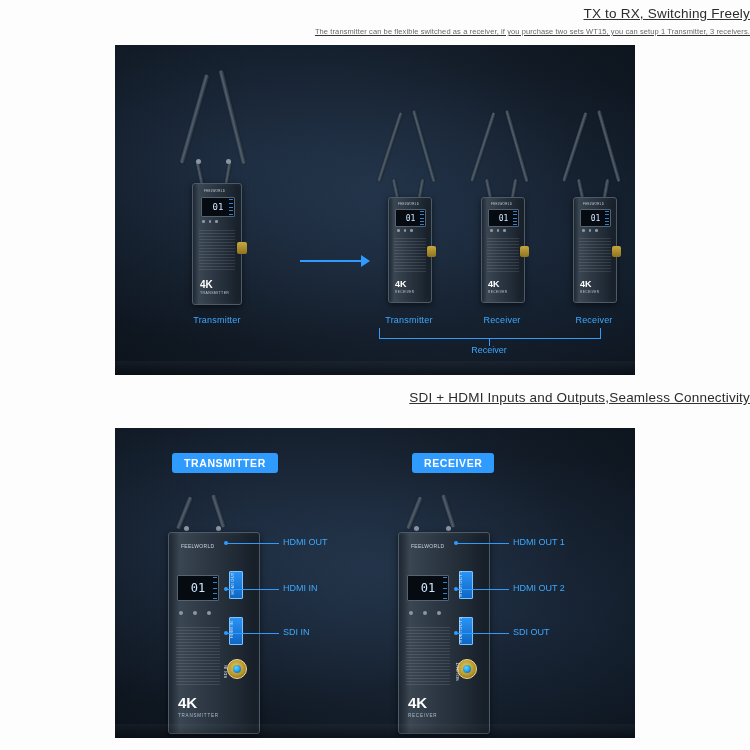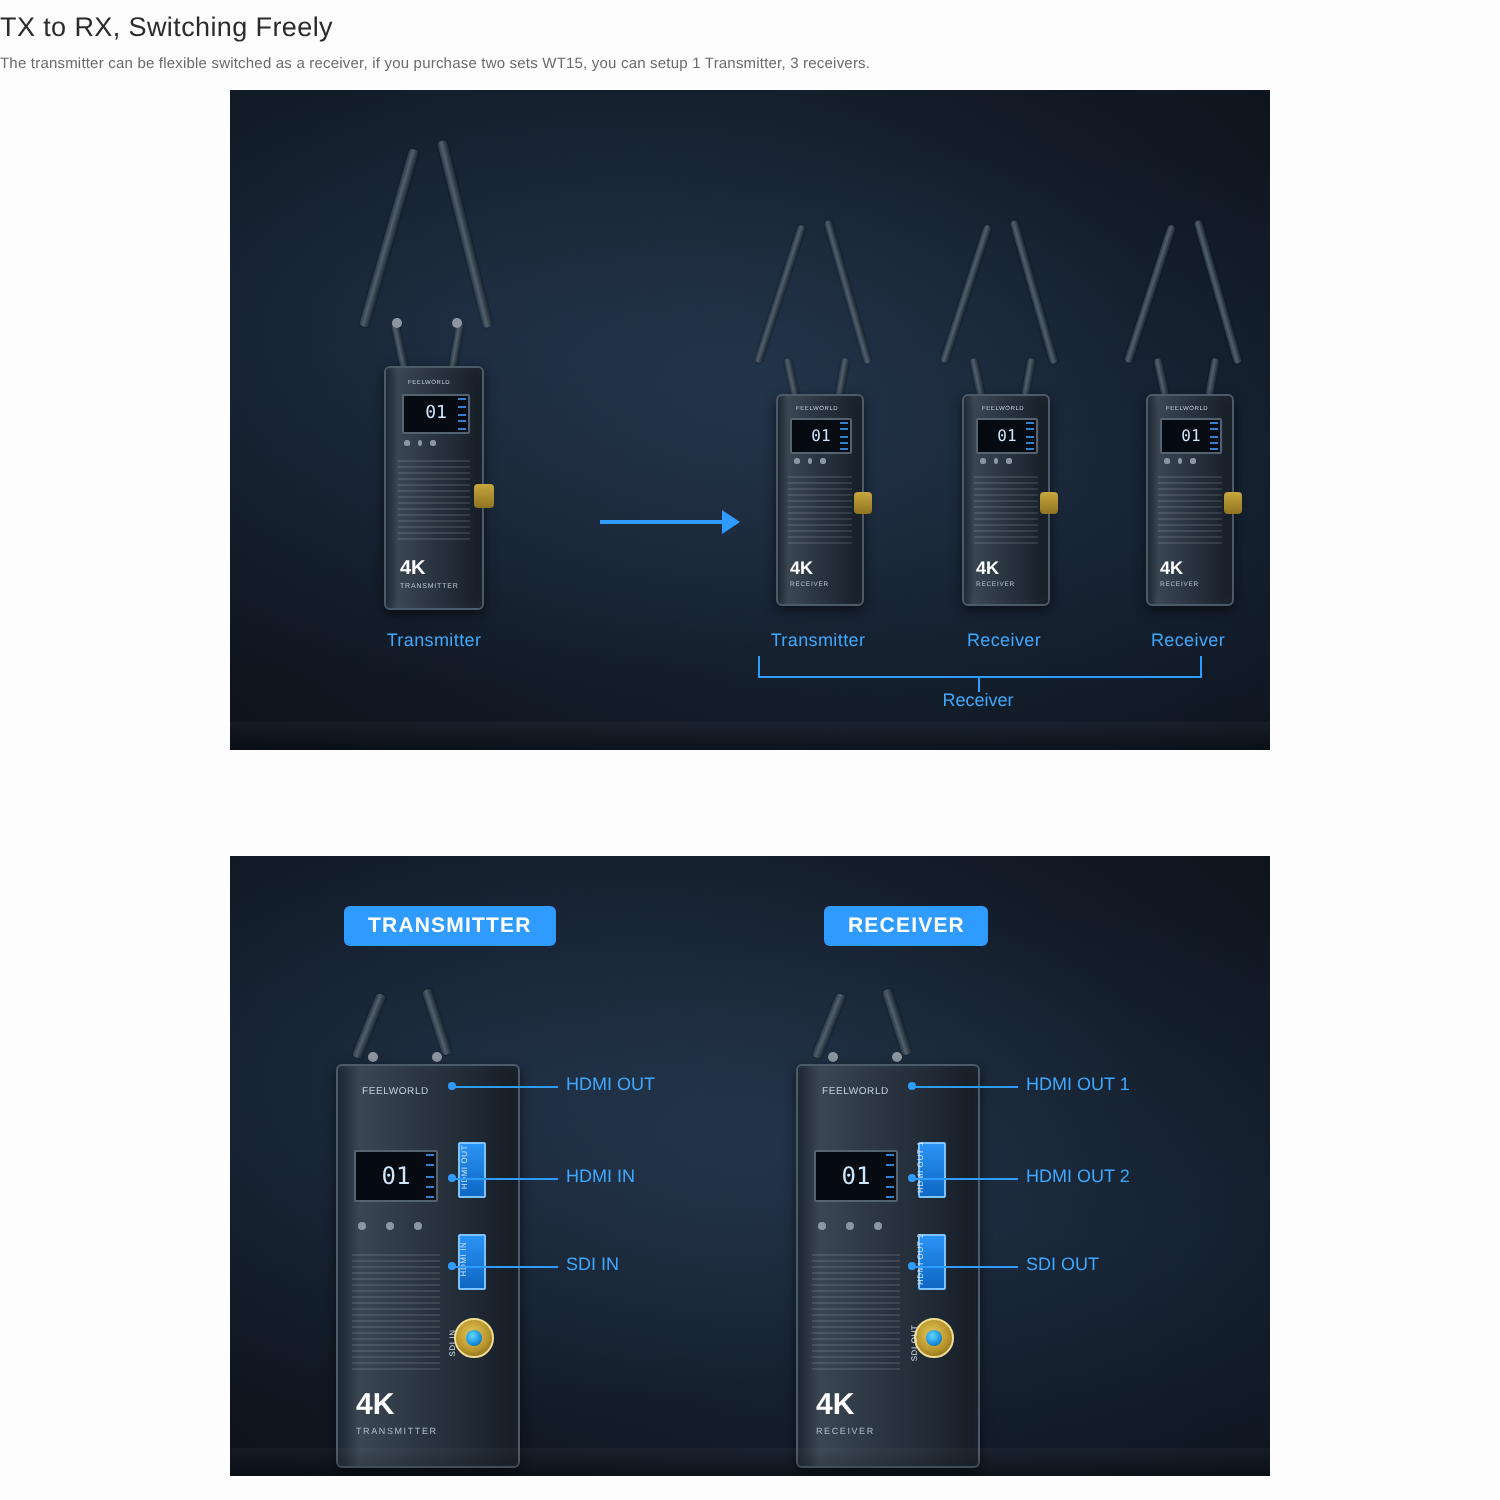--- a/index.html
+++ b/index.html
@@ -16,21 +16,22 @@
   }
   .page {
     position: relative;
     width: 750px;
     height: 750px;
     background: #fdfdfd;
   }
 
   
   .section-head {
-    text-align: left;
+    text-align: right;
+    text-decoration: underline;
   }
   .sec-title {
     font-size: 13.5px;
     color: #2b2b2b;
     font-weight: 400;
     letter-spacing: .2px;
   }
   .sec-sub {
     font-size: 7.5px;
     color: #6a6a6a;
@@ -421,20 +422,21 @@
     </div>
 
     <div class="bracket" style="left:264px; top:283px; width:220px; height:10px;"></div>
     <div class="bracket-stem" style="left:374px; top:293px; height:8px;"></div>
     <div class="bracket-label" style="left:324px; top:300px; width:100px;">Receiver</div>
 
     <div class="foot-strip"></div>
   </div>
 
   <div class="section-head" style="position:absolute;left:0;top:390px;width:750px;">
+    <div class="sec-title">SDI + HDMI Inputs and Outputs,Seamless Connectivity</div>
   </div>
 
   <div class="panel panel2">
 
     <div class="pill" style="left:57px; top:25px;">TRANSMITTER</div>
     <div class="pill" style="left:297px; top:25px;">RECEIVER</div>
 
     <div class="device" style="left:35px; top:60px; width:130px; height:250px;">
 
       <div class="ant" style="left:32px; top:8px; width:5px; height:34px; transform:rotate(22deg);"></div>

